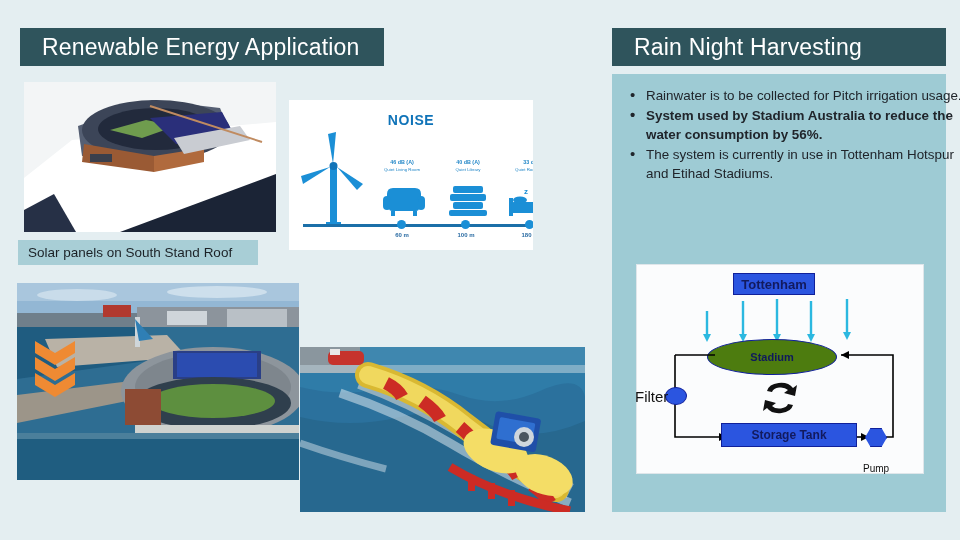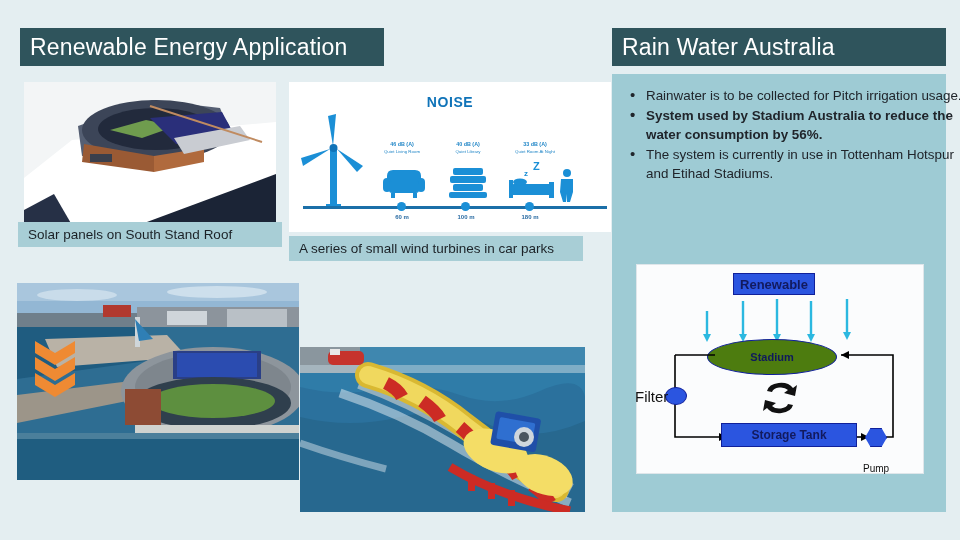--- a/index.html
+++ b/index.html
@@ -9,21 +9,21 @@
     font-family:"Liberation Sans", sans-serif;
     overflow:hidden;position:relative;
   }
   .slide{position:absolute;inset:0;}
 
   
   .title-bar{
     position:absolute;background:#2f545c;color:#ffffff;
     display:flex;align-items:center;
     font-size:23px;font-weight:400;letter-spacing:.2px;
-    padding:0 10px;box-sizing:border-box;
+    padding:0 22px;box-sizing:border-box;
   }
   #title-left{left:20px;top:28px;width:364px;height:38px;}
   #title-right{left:612px;top:28px;width:334px;height:38px;}
 
   
   #right-panel{
     position:absolute;left:612px;top:74px;width:334px;height:438px;
     background:#9ecbd4;box-sizing:border-box;
   }
   #bullet-list{
@@ -65,30 +65,30 @@
     left:228px;top:163px;width:20px;height:17px;background:#2b55e0;
     border:1px solid #10209a;
     clip-path:polygon(25% 0,75% 0,100% 50%,75% 100%,25% 100%,0 50%);
   }
   #pump-label{left:226px;top:182px;font-size:10px;color:#111;margin-top:16px;}
   #recycle-icon{left:120px;top:112px;width:46px;height:42px;}
 
   
   .photo{position:absolute;overflow:hidden;}
   #solar-photo{left:24px;top:82px;width:252px;height:150px;background:#f4f6f7;}
-  #noise-card{left:289px;top:82px;width:322px;height:150px;background:#ffffff;}
+  #noise-card{left:289px;top:100px;width:244px;height:150px;background:#ffffff;}
   #aerial-photo{left:17px;top:283px;width:282px;height:197px;background:#2d6f93;}
   #wave-photo{left:300px;top:347px;width:285px;height:165px;background:#1e5f86;}
 
   .caption{
     position:absolute;background:#a8ced6;color:#1b2126;
     display:flex;align-items:center;padding-left:10px;
     font-size:13.5px;box-sizing:border-box;
   }
-  #caption-solar{left:18px;top:222px;width:264px;height:25px;}
+  #caption-solar{left:18px;top:240px;width:240px;height:25px;}
   #caption-wind{left:289px;top:236px;width:294px;height:25px;}
   #caption-wave{left:22px;top:484px;width:250px;height:26px;}
 
   
   #noise-title{
     position:absolute;left:0;right:0;top:12px;text-align:center;
     color:#0f73b8;font-size:14px;font-weight:bold;letter-spacing:.6px;
   }
   .noise-item{position:absolute;text-align:center;color:#2488c8;}
   .noise-db{font-size:5.4px;font-weight:bold;display:block;line-height:8px;}
@@ -182,21 +182,20 @@
     </svg>
 
     <div id="noise-line"></div>
     <div class="noise-dot" style="left:108px;"></div>
     <div class="noise-dot" style="left:172px;"></div>
     <div class="noise-dot" style="left:236px;"></div>
     <div class="noise-dist" style="left:88px;top:132px;width:50px;">60 m</div>
     <div class="noise-dist" style="left:152px;top:132px;width:50px;">100 m</div>
     <div class="noise-dist" style="left:216px;top:132px;width:50px;">180 m</div>
   </div>
-  <div class="caption" id="caption-wind">A series of small wind turbines in car parks</div>
 
   <div class="photo" id="aerial-photo">
     <svg width="282" height="197" viewBox="0 0 282 197">
       <rect width="282" height="44" fill="#93b7d4"></rect>
       <rect y="0" width="282" height="18" fill="#a9c6dd"></rect>
       <ellipse cx="60" cy="12" rx="40" ry="6" fill="#c9dcea"></ellipse>
       <ellipse cx="200" cy="9" rx="50" ry="6" fill="#cddfec"></ellipse>
       <rect y="30" width="282" height="14" fill="#6f7f8b"></rect>
       <rect x="120" y="24" width="162" height="22" fill="#8c949c"></rect>
       <rect x="86" y="22" width="28" height="12" fill="#b1392f"></rect>
@@ -263,31 +262,31 @@
           <rect x="188" y="136" width="7" height="16"></rect>
           <rect x="208" y="143" width="7" height="16"></rect>
         </g>
       </g>
       <path d="M0 96 q40 14 86 26" stroke="#ffffff" stroke-width="7" fill="none" opacity=".4"></path>
       <rect x="28" y="4" width="36" height="14" rx="5" fill="#c6332c"></rect>
       <rect x="30" y="2" width="10" height="6" fill="#e8e8e8"></rect>
     </svg>
   </div>
 
-  <div class="title-bar" id="title-right">Rain Water Australia</div>
+  <div class="title-bar" id="title-right">Rain Night Harvesting</div>
 
   <div id="right-panel">
     <ul id="bullet-list">
       <li>Rainwater is to be collected for Pitch irrigation usage.</li>
       <li class="bold">System used by Stadium Australia to reduce the water consumption by 56%.</li>
       <li>The system is currently in use in Tottenham Hotspur  and Etihad Stadiums.</li>
     </ul>
 
     <div id="diagram-card">
-      <div class="box-blue dg" id="rainwater-box">Renewable</div>
+      <div class="box-blue dg" id="rainwater-box">Tottenham</div>
 
       <svg class="dg" style="left:52px;top:32px;" width="176" height="46" viewBox="0 0 176 46">
         <g stroke="#2bb8e0" stroke-width="2.4" fill="none">
           <line x1="18" y1="14" x2="18" y2="40"></line>
           <line x1="54" y1="4" x2="54" y2="40"></line>
           <line x1="88" y1="2" x2="88" y2="40"></line>
           <line x1="122" y1="4" x2="122" y2="40"></line>
           <line x1="158" y1="2" x2="158" y2="38"></line>
         </g>
         <g fill="#2bb8e0">

